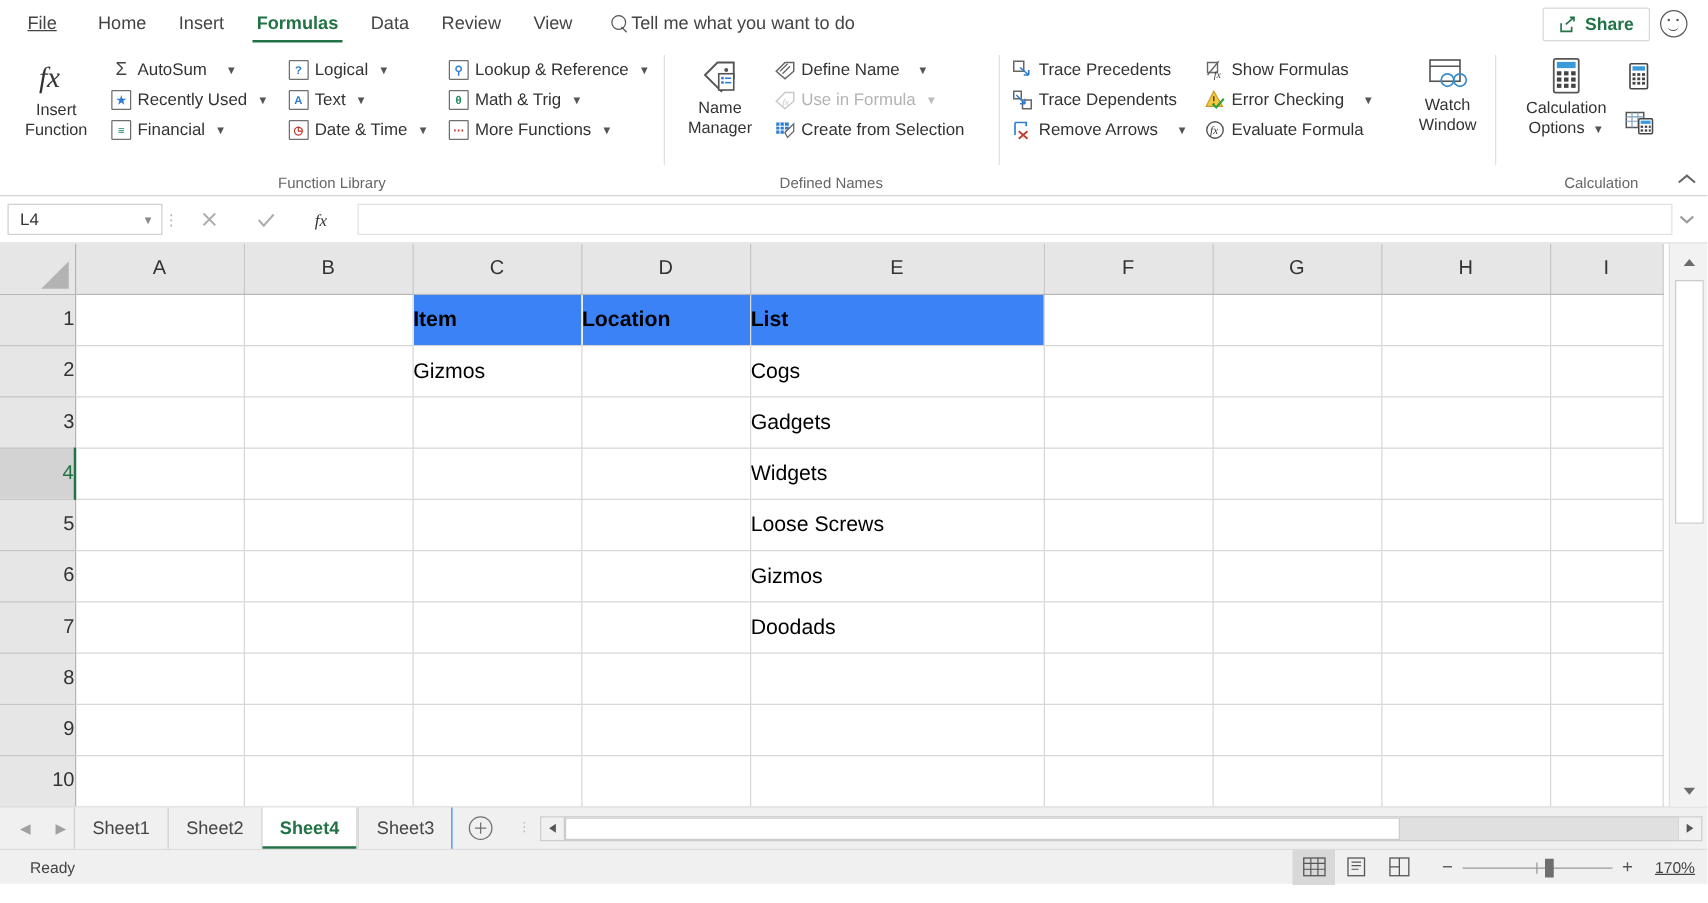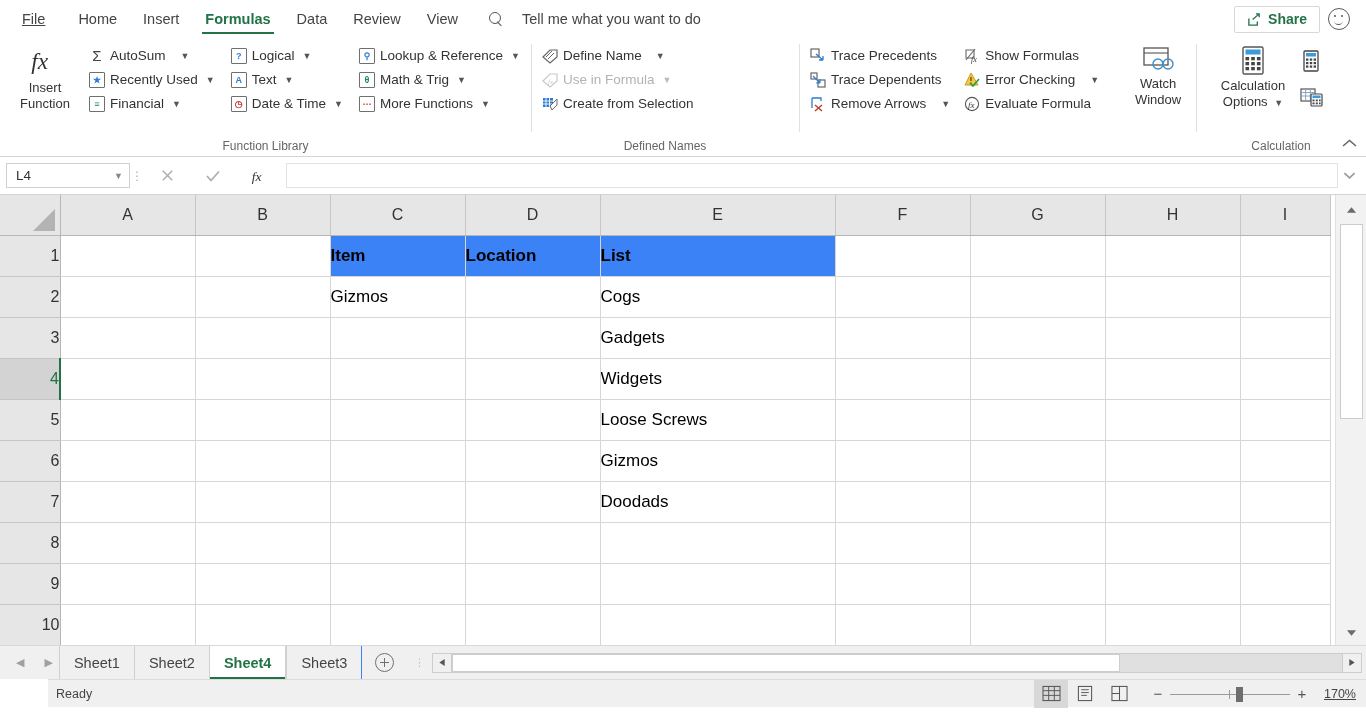--- a/index.html
+++ b/index.html
@@ -35,21 +35,21 @@
     position: relative;
   }
   .tab.active::after {
     content: "";
     position: absolute;
     left: 10px; right: 10px; bottom: 4px;
     height: 2.5px; background: #217346;
   }
   .tellme {
     display: flex; align-items: center;
-    margin-left: 18px; gap: 18px;
+    margin-left: 18px; gap: 1px;
     color: #444; font-size: 14.5px;
   }
   .magnifier {
     width: 15px; height: 15px; position: relative; display:inline-block;
   }
   .magnifier::before {
     content:""; position:absolute; left:0; top:0;
     width:10px; height:10px; border:1.4px solid #555; border-radius:50%;
   }
   .magnifier::after {
@@ -278,22 +278,21 @@
   }
   .hs-track { flex:1; height: 20px; background: #e0e0e0; border-top:1px solid #cdcdcd; border-bottom:1px solid #cdcdcd; position: relative; }
   .hs-thumb { position:absolute; left:0; top:0; bottom:0; width: 75%; background:#fff; border:1px solid #cdcdcd; }
 
   
   .statusbar {
     height: 28px; background: #f0f0f0;
     border-top: 1px solid #dcdcdc;
     display: flex; align-items: center;
     font-size: 12.5px; color: #444;
-    padding-left: 8px;
-    margin-left: 48px;
+    padding-left: 24px;
   }
   .status-right {
     margin-left: auto; display: flex; align-items: center; height: 28px;
   }
   .viewbtn {
     width: 34px; height: 28px; display:flex; align-items:center; justify-content:center;
   }
   .viewbtn.active { background: #d8d8d8; }
   .zoomctl { display:flex; align-items:center; gap: 0; padding-left: 10px; }
   .zm-btn { width: 24px; text-align:center; color:#555; font-size: 15px; }
@@ -412,20 +411,33 @@
           <span>More Functions</span>
           <span class="caret">▼</span>
         </div>
       </div>
     </div>
     <div class="rgroup-title">Function Library</div>
   </div>
 
   <div class="rgroup" style="width:268px;">
     <div class="rgroup-body">
+      <div class="bigbtn">
+        <svg width="32" height="32" viewBox="0 0 32 32">
+          <path d="M4 14 L14 4 L27 4 L27 17 L17 27 Z" fill="none" stroke="#555" stroke-width="1.5"></path>
+          <circle cx="21" cy="10" r="1.6" fill="#555"></circle>
+          <rect x="15" y="13" width="12" height="13" fill="#fff" stroke="#555" stroke-width="1.3"></rect>
+          <rect x="17" y="15.5" width="2" height="2" fill="#2b7cd3"></rect>
+          <rect x="20" y="16" width="5" height="1.2" fill="#2b7cd3"></rect>
+          <rect x="17" y="19" width="2" height="2" fill="#2b7cd3"></rect>
+          <rect x="20" y="19.5" width="5" height="1.2" fill="#2b7cd3"></rect>
+        </svg>
+        <div class="lbl">Name</div>
+        <div class="lbl">Manager</div>
+      </div>
 
       <div class="vcol">
         <div class="ritem">
           <svg class="ico" viewBox="0 0 16 16">
             <path d="M1 9 L8 2 L15 2 L15 9 L8 15 Z" fill="none" stroke="#666" stroke-width="1.2"></path>
             <path d="M4 9 L10 3 M6 11 L12 5" stroke="#666" stroke-width="1"></path>
           </svg>
           <span>Define Name</span>
           <span class="caret" style="margin-left:9px;">▼</span>
         </div>

